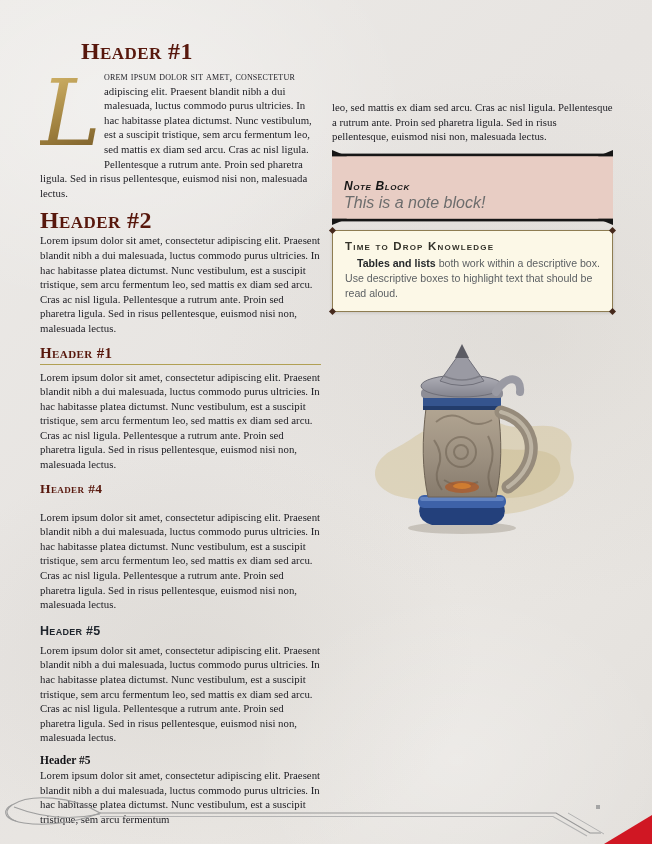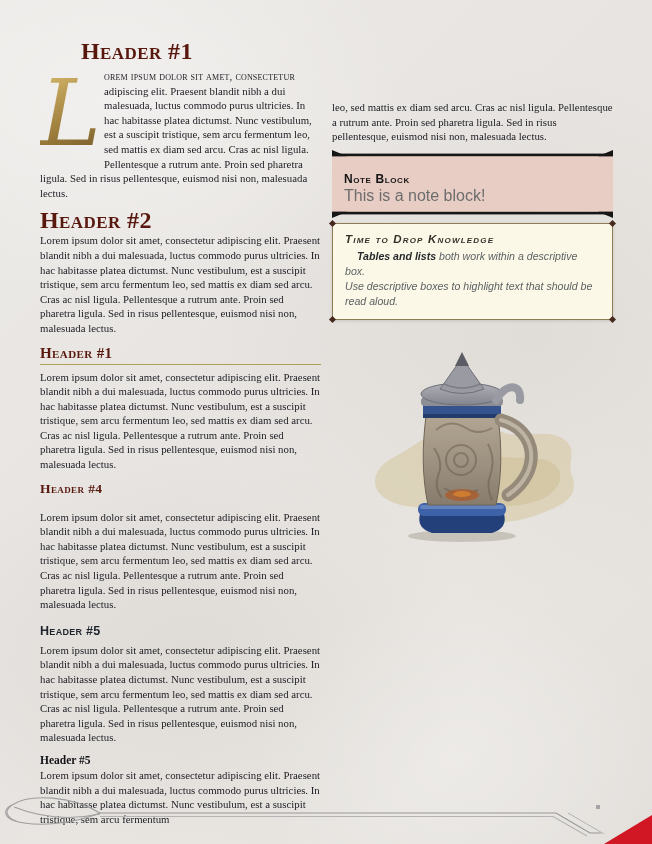--- a/index.html
+++ b/index.html
@@ -55,42 +55,42 @@
     margin:4px 6px 0 0;
     background:linear-gradient(160deg,#c9ab61 10%,#9c7d3c 55%,#6e5424 95%);
     -webkit-background-clip:text;background-clip:text;color:transparent;
     text-align:center;
   }
 
   
   .note{
     position:relative;margin-top:10px;
     background:var(--note-bg,#e8cdc4);
-    padding:16px 12px 9px 12px;
+    padding:23px 12px 9px 12px;
+    font-style:italic;
   }
   .note-edge{display:block;position:absolute;left:0;width:100%;height:7px;}
   .note-edge.top{top:-4px;}
   .note-edge.bottom{bottom:-4px;}
   .note-title{
     font-family:"Liberation Sans", sans-serif;font-variant:small-caps;
     font-weight:700;font-size:12px;letter-spacing:.6px;color:#141414;margin:2px 0 1px 0;
   }
   .note-body{
     font-family:"Liberation Sans", sans-serif;
     font-size:16px;color:#6d6d6d;margin:0;
   }
 
   
   .descbox{
     position:relative;margin-top:9px;
     background:var(--descriptive-bg,#fcf8e7);
     border:1px solid var(--descriptive-border,#8e7d52);
     padding:8px 12px 10px 12px;
     box-shadow:0 1px 3px rgba(0,0,0,.12);
-    font-style:italic;
   }
   .descbox .dot{
     position:absolute;width:5px;height:5px;background:#46291c;transform:rotate(45deg);
   }
   .dot.tl{left:-3px;top:-3px;} .dot.tr{right:-3px;top:-3px;}
   .dot.bl{left:-3px;bottom:-3px;} .dot.br{right:-3px;bottom:-3px;}
   .desc-title{
     font-family:"Liberation Sans", sans-serif;font-variant:small-caps;
     font-weight:700;font-size:11.5px;letter-spacing:1.2px;color:#33322a;margin:1px 0 3px 0;
   }

